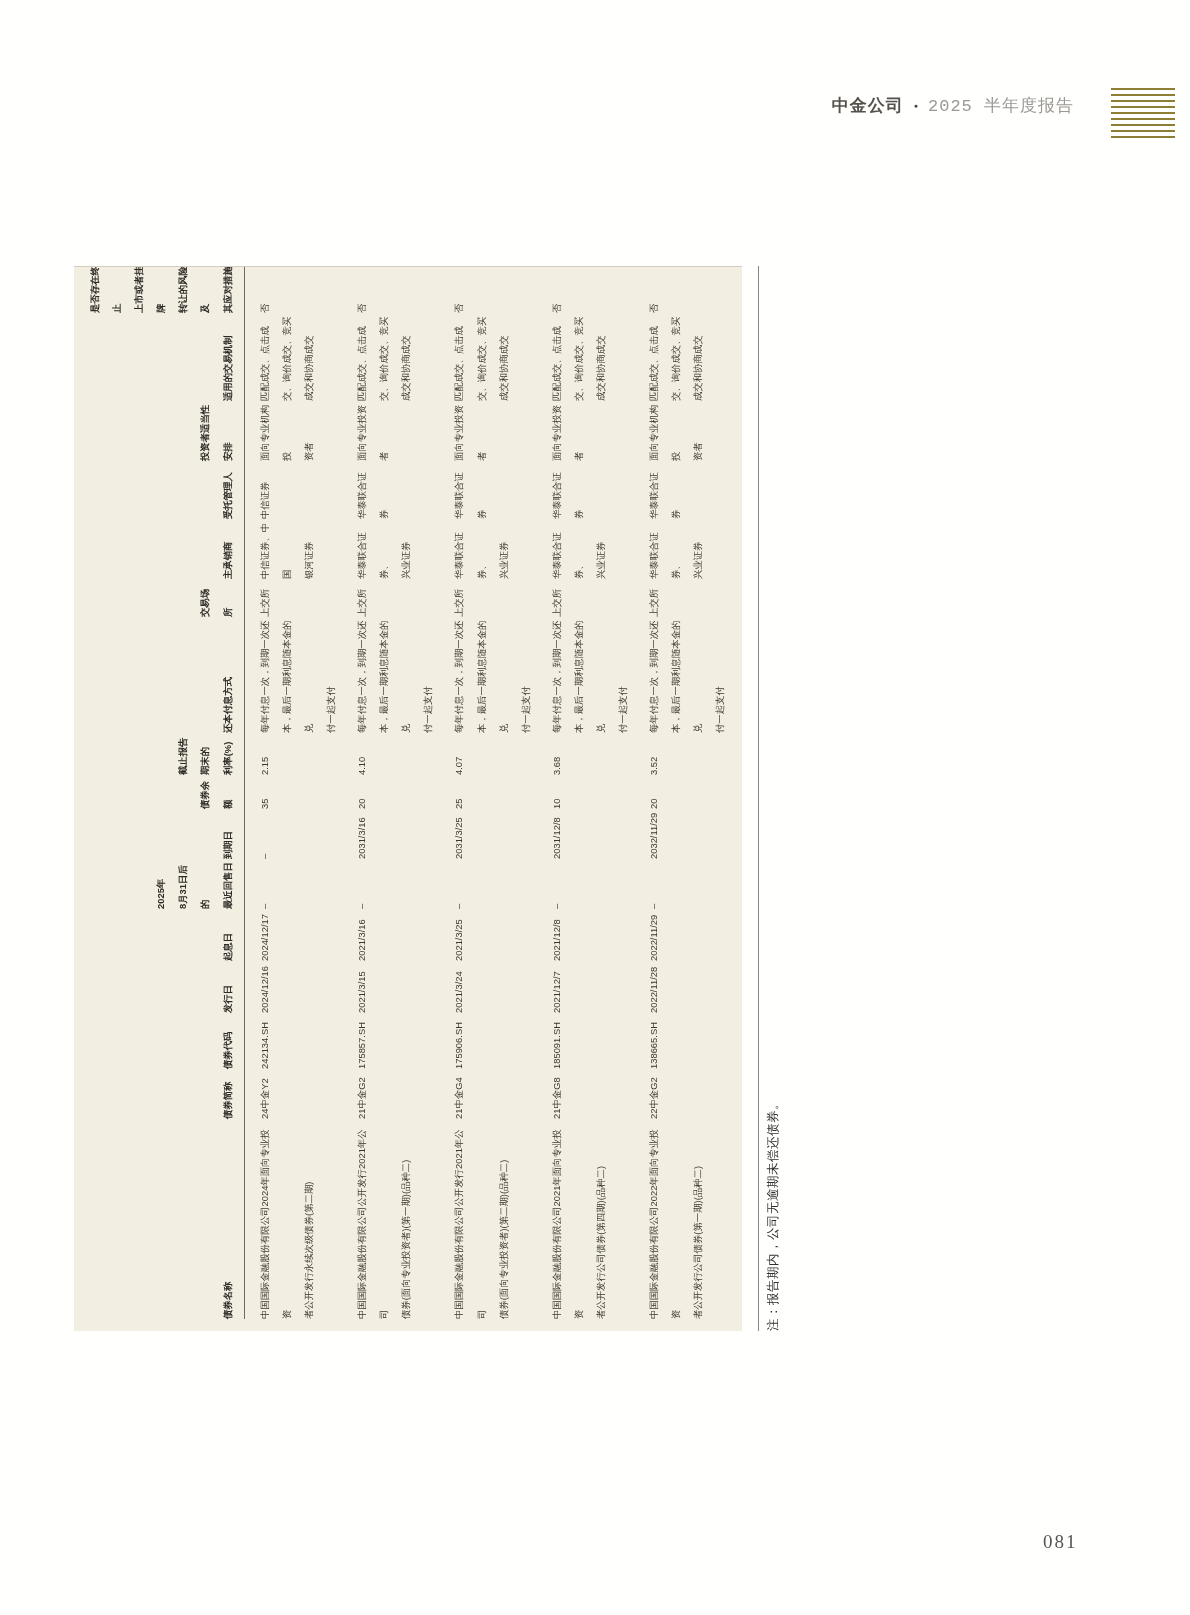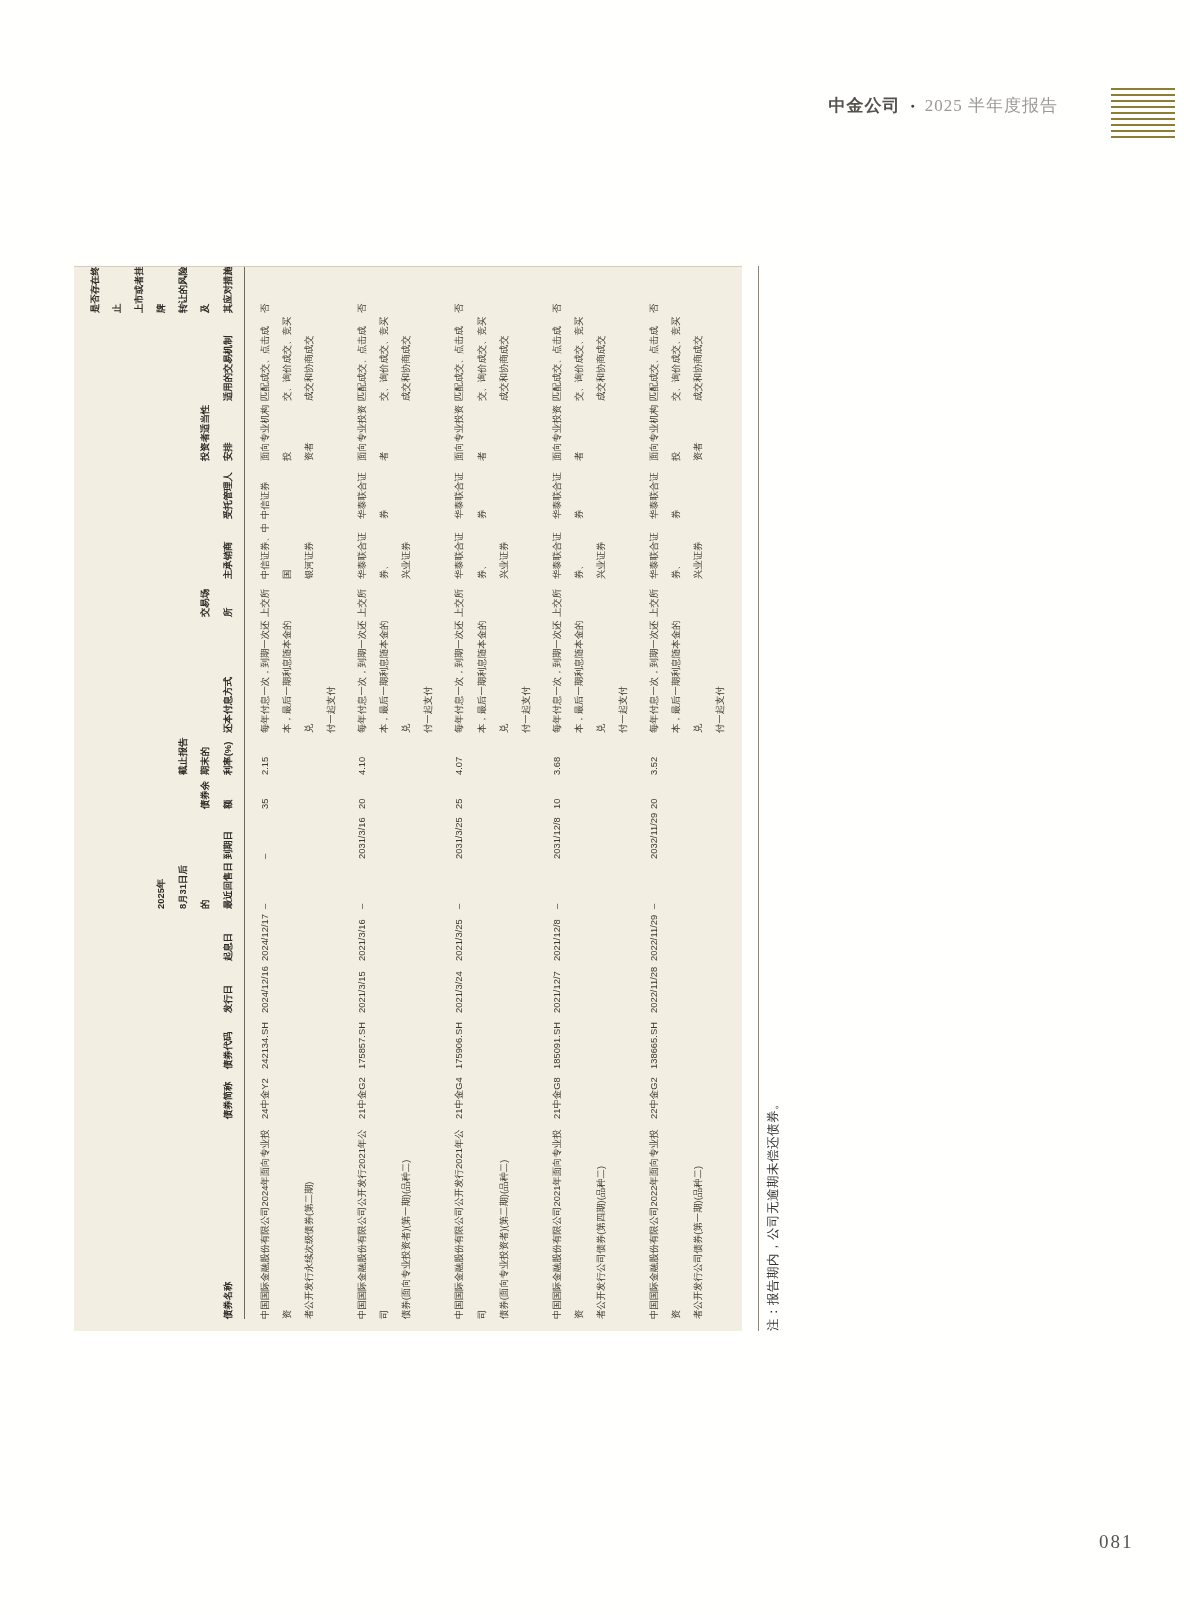--- a/index.html
+++ b/index.html
@@ -2,22 +2,22 @@
 <html><head>
 <meta charset="utf-8">
 <style>
   html,body{margin:0;padding:0;background:#ffffff;}
   #page{
     position:relative;width:1190px;height:1615px;background:#fffffe;
     font-family:"Liberation Sans",sans-serif;overflow:hidden;
   }
   
   #running-head{
-    position:absolute;top:94px;right:132px;white-space:nowrap;
-    font-family:Liberation Serif, serif;font-size:17px;color:#57544e;margin-left:40px;
+    position:absolute;top:94px;right:116px;white-space:nowrap;
+    font-family:Liberation Mono, monospace;font-size:17px;color:#57544e;margin-left:40px;
   }
   #running-head .brand{font-weight:600;color:#55524c;letter-spacing:1px;}
   #running-head .dot{font-size:7px;vertical-align:3px;margin:0 10px;color:#44423e;}
   #running-head .title{color:#9b9892;letter-spacing:1px;}
   #brand-stripes{
     position:absolute;left:1111px;top:88px;width:64px;height:50px;
     background:repeating-linear-gradient(to bottom,#8e7d35 0px,#8e7d35 1.6px,transparent 1.6px,transparent 6px);
   }
   
   #rot-outer{position:absolute;left:74px;top:266px;width:742px;height:1067px;}
@@ -41,21 +41,21 @@
   }
   tbody td{vertical-align:top;padding-top:9px;height:76px;}
   tbody tr:last-child td{height:auto;}
   #bottom-rule{width:1065px;border-top:1px solid #8a867b;margin-top:16px;}
   #table-note{
     margin-top:6px;font-size:12.5px;color:#33312c;letter-spacing:.5px;
     font-family:"Liberation Sans",sans-serif;
   }
   
   #folio{
-    position:absolute;left:1099px;top:1531px;
+    position:absolute;left:1043px;top:1531px;
     font-family:"Liberation Serif","DejaVu Serif",serif;
     font-size:19px;color:#56544f;letter-spacing:2px;
   }
 </style>
 </head>
 <body>
 
 <div id="page">
 
   <div id="running-head">

